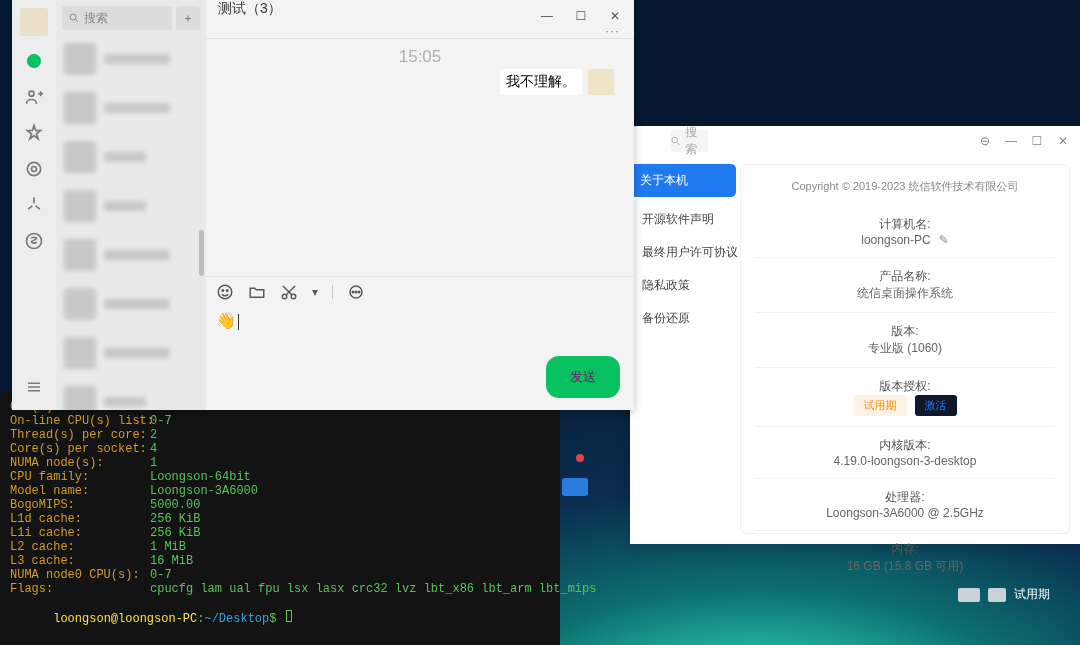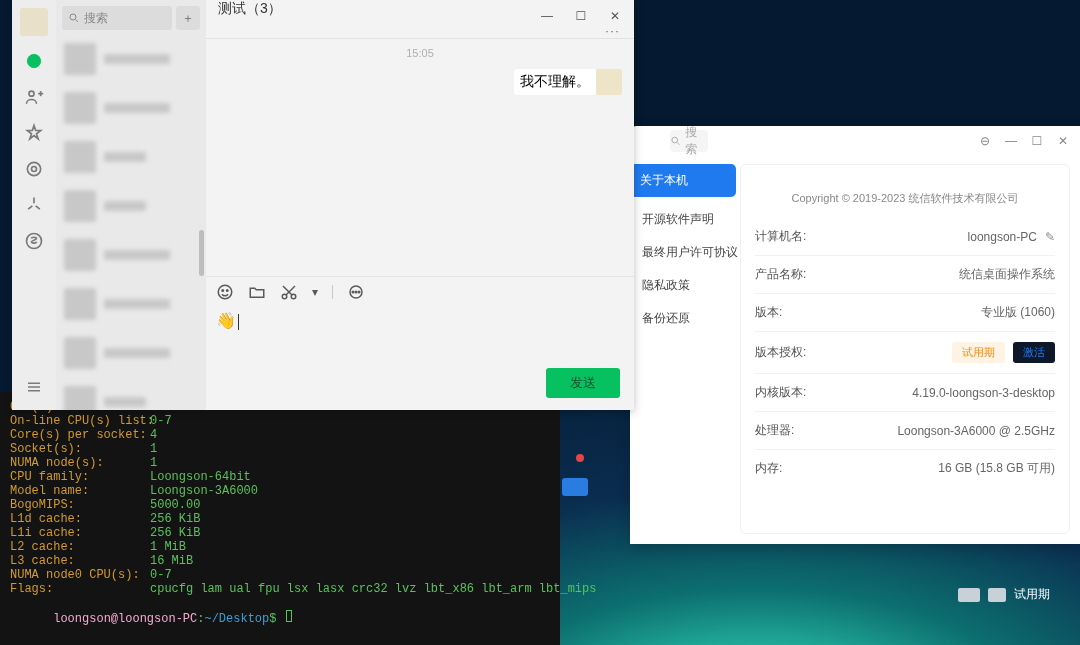--- a/index.html
+++ b/index.html
@@ -16,21 +16,21 @@
 
   
   .terminal {
     position:absolute; left:0; top:392px; width:560px; height:253px;
     background:#131313; color:#2fb82f; padding:8px 10px; font-family: "Consolas","Courier New",monospace; font-size:12px; line-height:14px;
     border-top-left-radius:4px; border-top-right-radius:4px;
   }
   .terminal .row { white-space:pre; }
   .terminal .k { color:#d49a2a; display:inline-block; width:140px;}
   .terminal .v { color:#57c457;}
-  .terminal .prompt { color:#f9a8d4;}
+  .terminal .prompt { color:#fde047;}
   .terminal .path { color:#3aa0d8;}
   .terminal .cursor { display:inline-block; width:6px; height:12px; border:1px solid #57c457; margin-left:2px;}
 
   
   .wechat {
     position:absolute; left:12px; top:0; width:622px; height:410px;
     background:#f3f3f3; display:flex; box-shadow:0 2px 8px rgba(0,0,0,.25); border-radius:2px;
   }
   .wc-nav { width:44px; background:#ededed; display:flex; flex-direction:column; align-items:center; padding-top:8px; gap:14px;}
   .wc-nav .avatar-me { width:28px; height:28px; background:#e8e0c8; border-radius:3px;}
@@ -51,48 +51,48 @@
   .wc-item .t1.short{width:45%;}
   .wc-scroll { position:absolute; right:2px; top:230px; width:5px; height:46px; background:#bdbdbd; border-radius:3px;}
 
   .wc-chat { flex:1; background:#f3f3f3; display:flex; flex-direction:column;}
   .wc-titlebar { height:38px; display:flex; align-items:flex-start; padding:0 12px; position:relative;}
   .wc-title { font-size:14px; color:#333;}
   .wc-winctrl { position:absolute; right:6px; top:6px; display:flex; gap:8px;}
   .wc-winctrl .btn { width:26px; height:20px; display:flex; align-items:center; justify-content:center; color:#555; cursor:pointer;}
   .wc-more { position:absolute; right:14px; top:24px; color:#666; letter-spacing:1px;}
   .wc-body { flex:1; position:relative; border-top:1px solid #e2e2e2;}
-  .wc-time { text-align:center; color:#b0b0b0; font-size:11px; padding-top:8px;}
-  .msg-out { position:absolute; right:12px; top:30px; display:flex; align-items:flex-start; }
+  .wc-time { text-align:center; color:#b0b0b0; font-size:17px; padding-top:8px;}
+  .msg-out { position:absolute; right:20px; top:30px; display:flex; align-items:flex-start; gap:6px;}
   .msg-out .bubble { background:#fff; padding:4px 6px; border-radius:3px; font-family:"KaiTi","STKaiti",serif; font-size:14px; }
   .msg-out .ava { width:26px; height:26px; background:#eee4c8; border-radius:2px;}
   .wc-input { height:134px; border-top:1px solid #e4e4e4; display:flex; flex-direction:column;}
   .wc-tools { height:30px; display:flex; align-items:center; gap:14px; padding:0 10px; color:#5a5a5a;}
   .wc-tools .sep { width:1px; height:14px; background:#c8c8c8;}
   .wc-textarea { flex:1; padding:4px 10px; font-size:16px; color:#333; position:relative;}
   .wc-textarea .caret { display:inline-block; width:1px; height:16px; background:#333; vertical-align:middle; margin-left:2px;}
   .wc-sendrow { display:flex; justify-content:flex-end; padding:0 14px 12px;}
-  .wc-send { background:#07c160; color:#14532d; border:none; padding:6px 24px; border-radius:3px; font-size:13px;}
+  .wc-send { background:#07c160; color:#701a75; border:none; padding:12px 24px; border-radius:13px; font-size:13px;}
 
   
   .about {
     position:absolute; right:0; top:126px; width:450px; height:418px; background:#fff;
     border-radius:6px 0 0 0; box-shadow:0 4px 16px rgba(0,0,0,.2);
   }
   .about-top { height:30px; display:flex; align-items:center; padding:0 10px; gap:240px;}
   .about-top .search { flex:1; display:flex; align-items:center; justify-content:center; gap:4px; color:#aaa; background:#f5f5f5; border-radius:4px; height:22px; margin:0 30px;}
   .about-top .controls{ display:flex; gap:12px; color:#888;}
   .about-top .controls .c { width:14px; height:14px; display:flex; align-items:center; justify-content:center;}
   .about-body { display:flex; height:calc(100% - 30px); padding:8px 10px 10px 0;}
   .about-side { width:110px; }
   .side-item { padding:8px 12px; color:#444; font-size:12px; white-space:nowrap; text-align:left;}
   .side-item.active { background:#1f7af0; color:#fff; border-radius:5px; margin:0 4px 6px 0px; padding:8px 10px;}
-  .about-main { flex:1; background:#fff; border-radius:6px; padding:20px 14px 12px; border:1px solid #f0f0f0;}
+  .about-main { flex:1; background:#fff; border-radius:6px; padding:8px 14px 12px; border:1px solid #f0f0f0;}
   .copy { text-align:center; color:#888; font-size:11px; padding:6px 0 12px;}
-  .inforow { display:flex; align-items:center; justify-content:space-between; padding:10px 0; border-bottom:1px solid #f2f2f2; font-size:12px;}
+  .inforow { display:flex; align-items:center; justify-content:flex-start; padding:10px 0; border-bottom:1px solid #f2f2f2; font-size:12px;flex-direction:column;}
   .inforow:last-child{border-bottom:none;}
   .inforow .k { color:#555;}
   .inforow .v { color:#666;}
   .inforow .edit { color:#888; margin-left:8px; cursor:pointer;}
   .chips { display:flex; gap:8px; align-items:center;}
   .chip { padding:3px 10px; border-radius:3px; font-size:11px;}
   .chip.trial { background:#fff3e6; color:#ff8a00;}
   .chip.activate { background:#0f172a; color:#1f7af0; cursor:pointer;}
 
   
@@ -103,22 +103,22 @@
 </style>
 </head>
 <body>
 
 <div class="desktop">
 
   <div class="terminal">
     <div id="term-lines">
         <div class="row"><span class="k">CPU(s):</span><span class="v">8</span></div>
         <div class="row"><span class="k">On-line CPU(s) list:</span><span class="v">0-7</span></div>
+        <div class="row"><span class="k">Thread(s) per core:</span><span class="v">2</span></div>
         <div class="row"><span class="k">Core(s) per socket:</span><span class="v">4</span></div>
-        <div class="row"><span class="k">Socket(s):</span><span class="v">1</span></div>
         <div class="row"><span class="k">NUMA node(s):</span><span class="v">1</span></div>
         <div class="row"><span class="k">CPU family:</span><span class="v">Loongson-64bit</span></div>
         <div class="row"><span class="k">Model name:</span><span class="v">Loongson-3A6000</span></div>
         <div class="row"><span class="k">BogoMIPS:</span><span class="v">5000.00</span></div>
         <div class="row"><span class="k">L1d cache:</span><span class="v">256 KiB</span></div>
         <div class="row"><span class="k">L1i cache:</span><span class="v">256 KiB</span></div>
         <div class="row"><span class="k">L2 cache:</span><span class="v">1 MiB</span></div>
         <div class="row"><span class="k">L3 cache:</span><span class="v">16 MiB</span></div>
         <div class="row"><span class="k">NUMA node0 CPU(s):</span><span class="v">0-7</span></div>
         <div class="row"><span class="k">Flags:</span><span class="v">cpucfg lam ual fpu lsx lasx crc32 lvz lbt_x86 lbt_arm lbt_mips</span></div>

